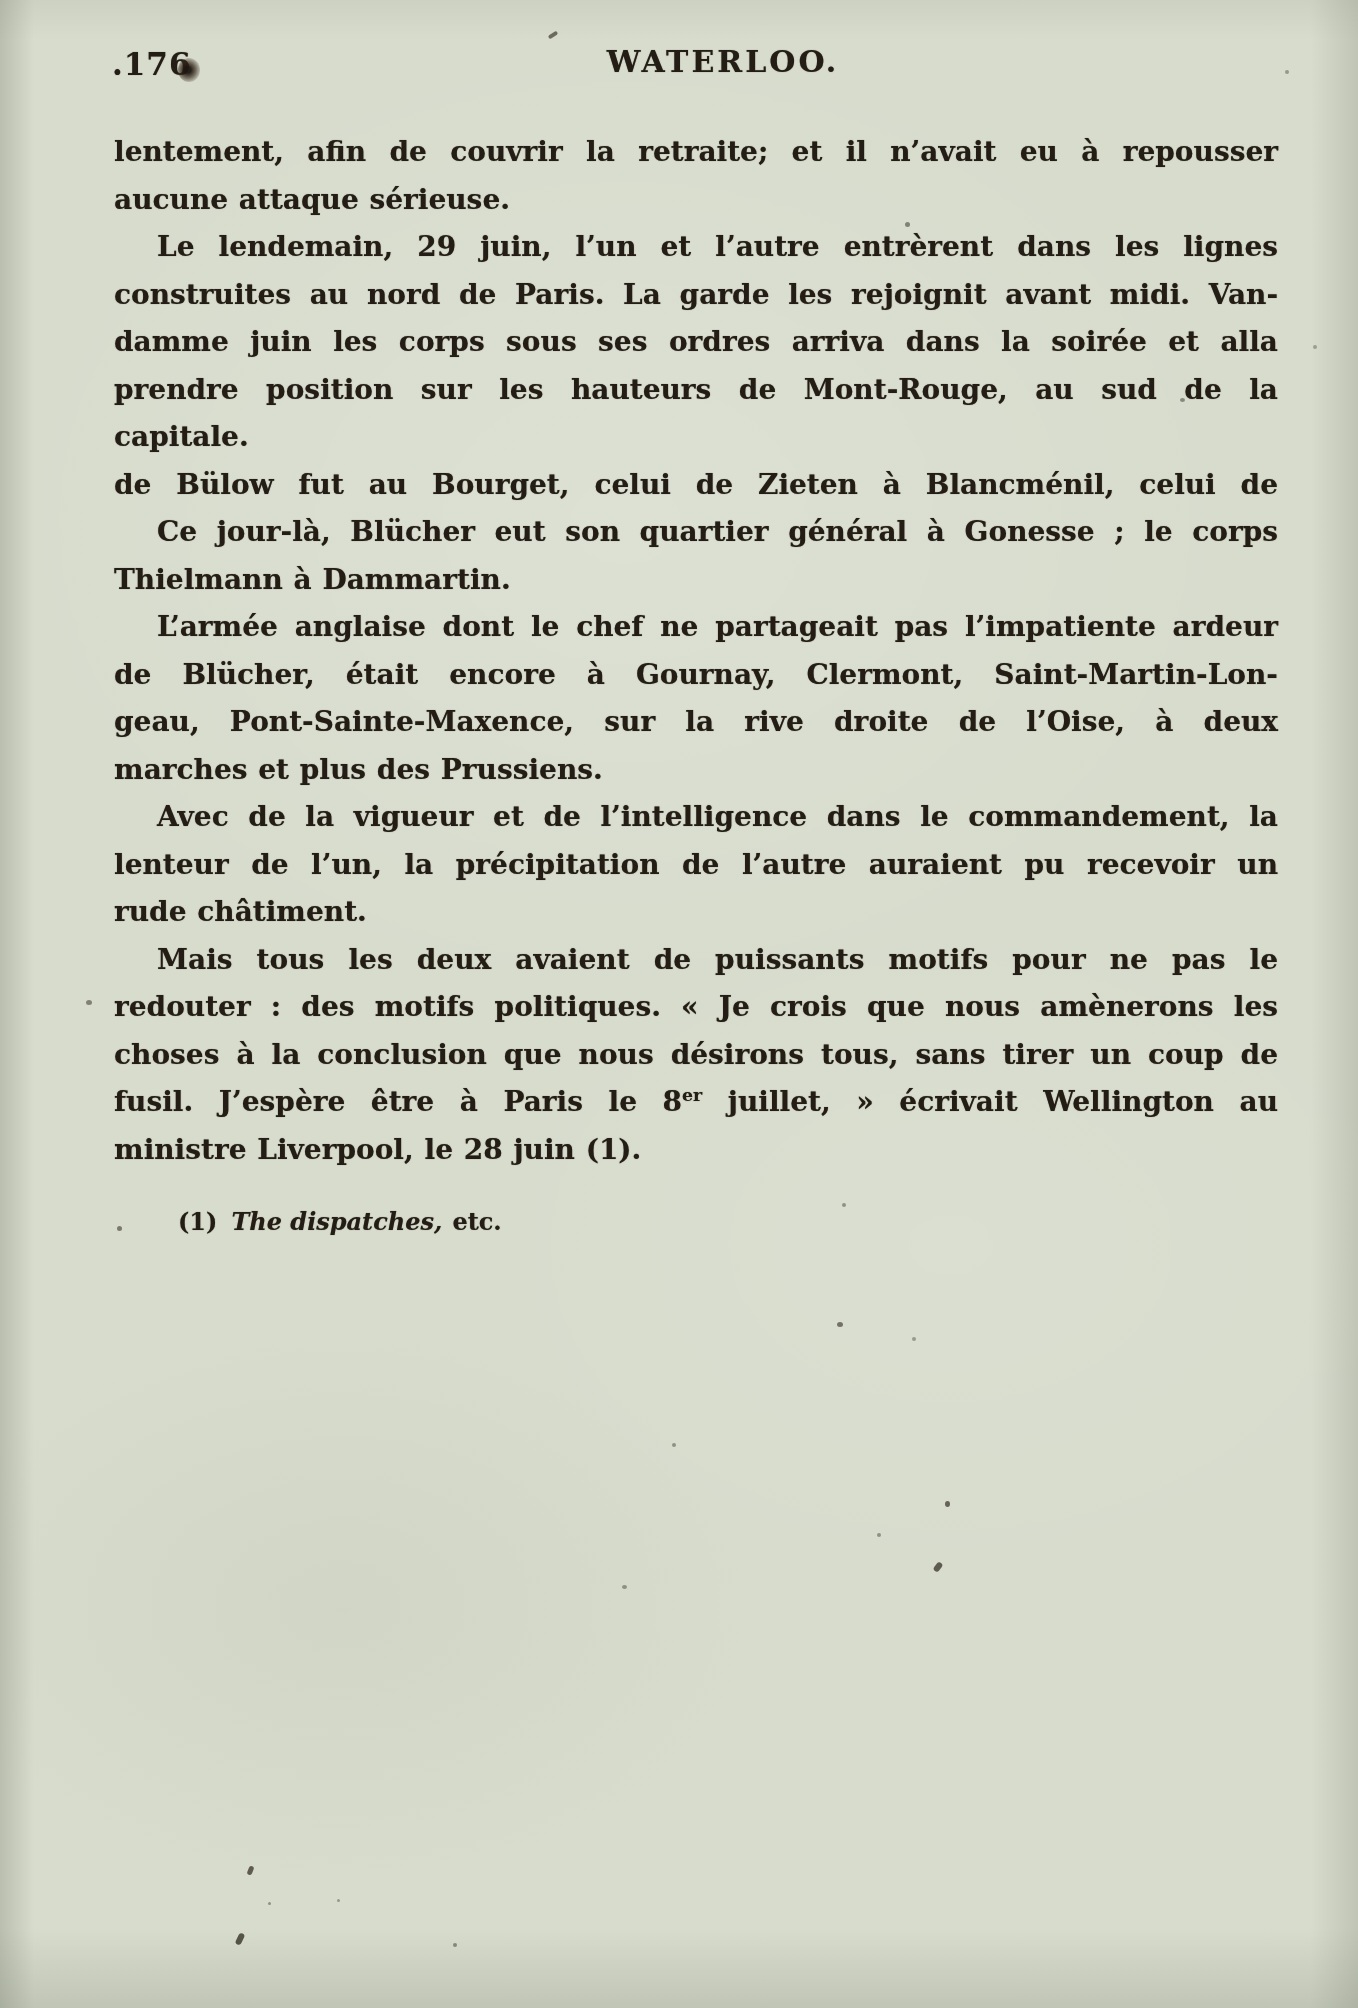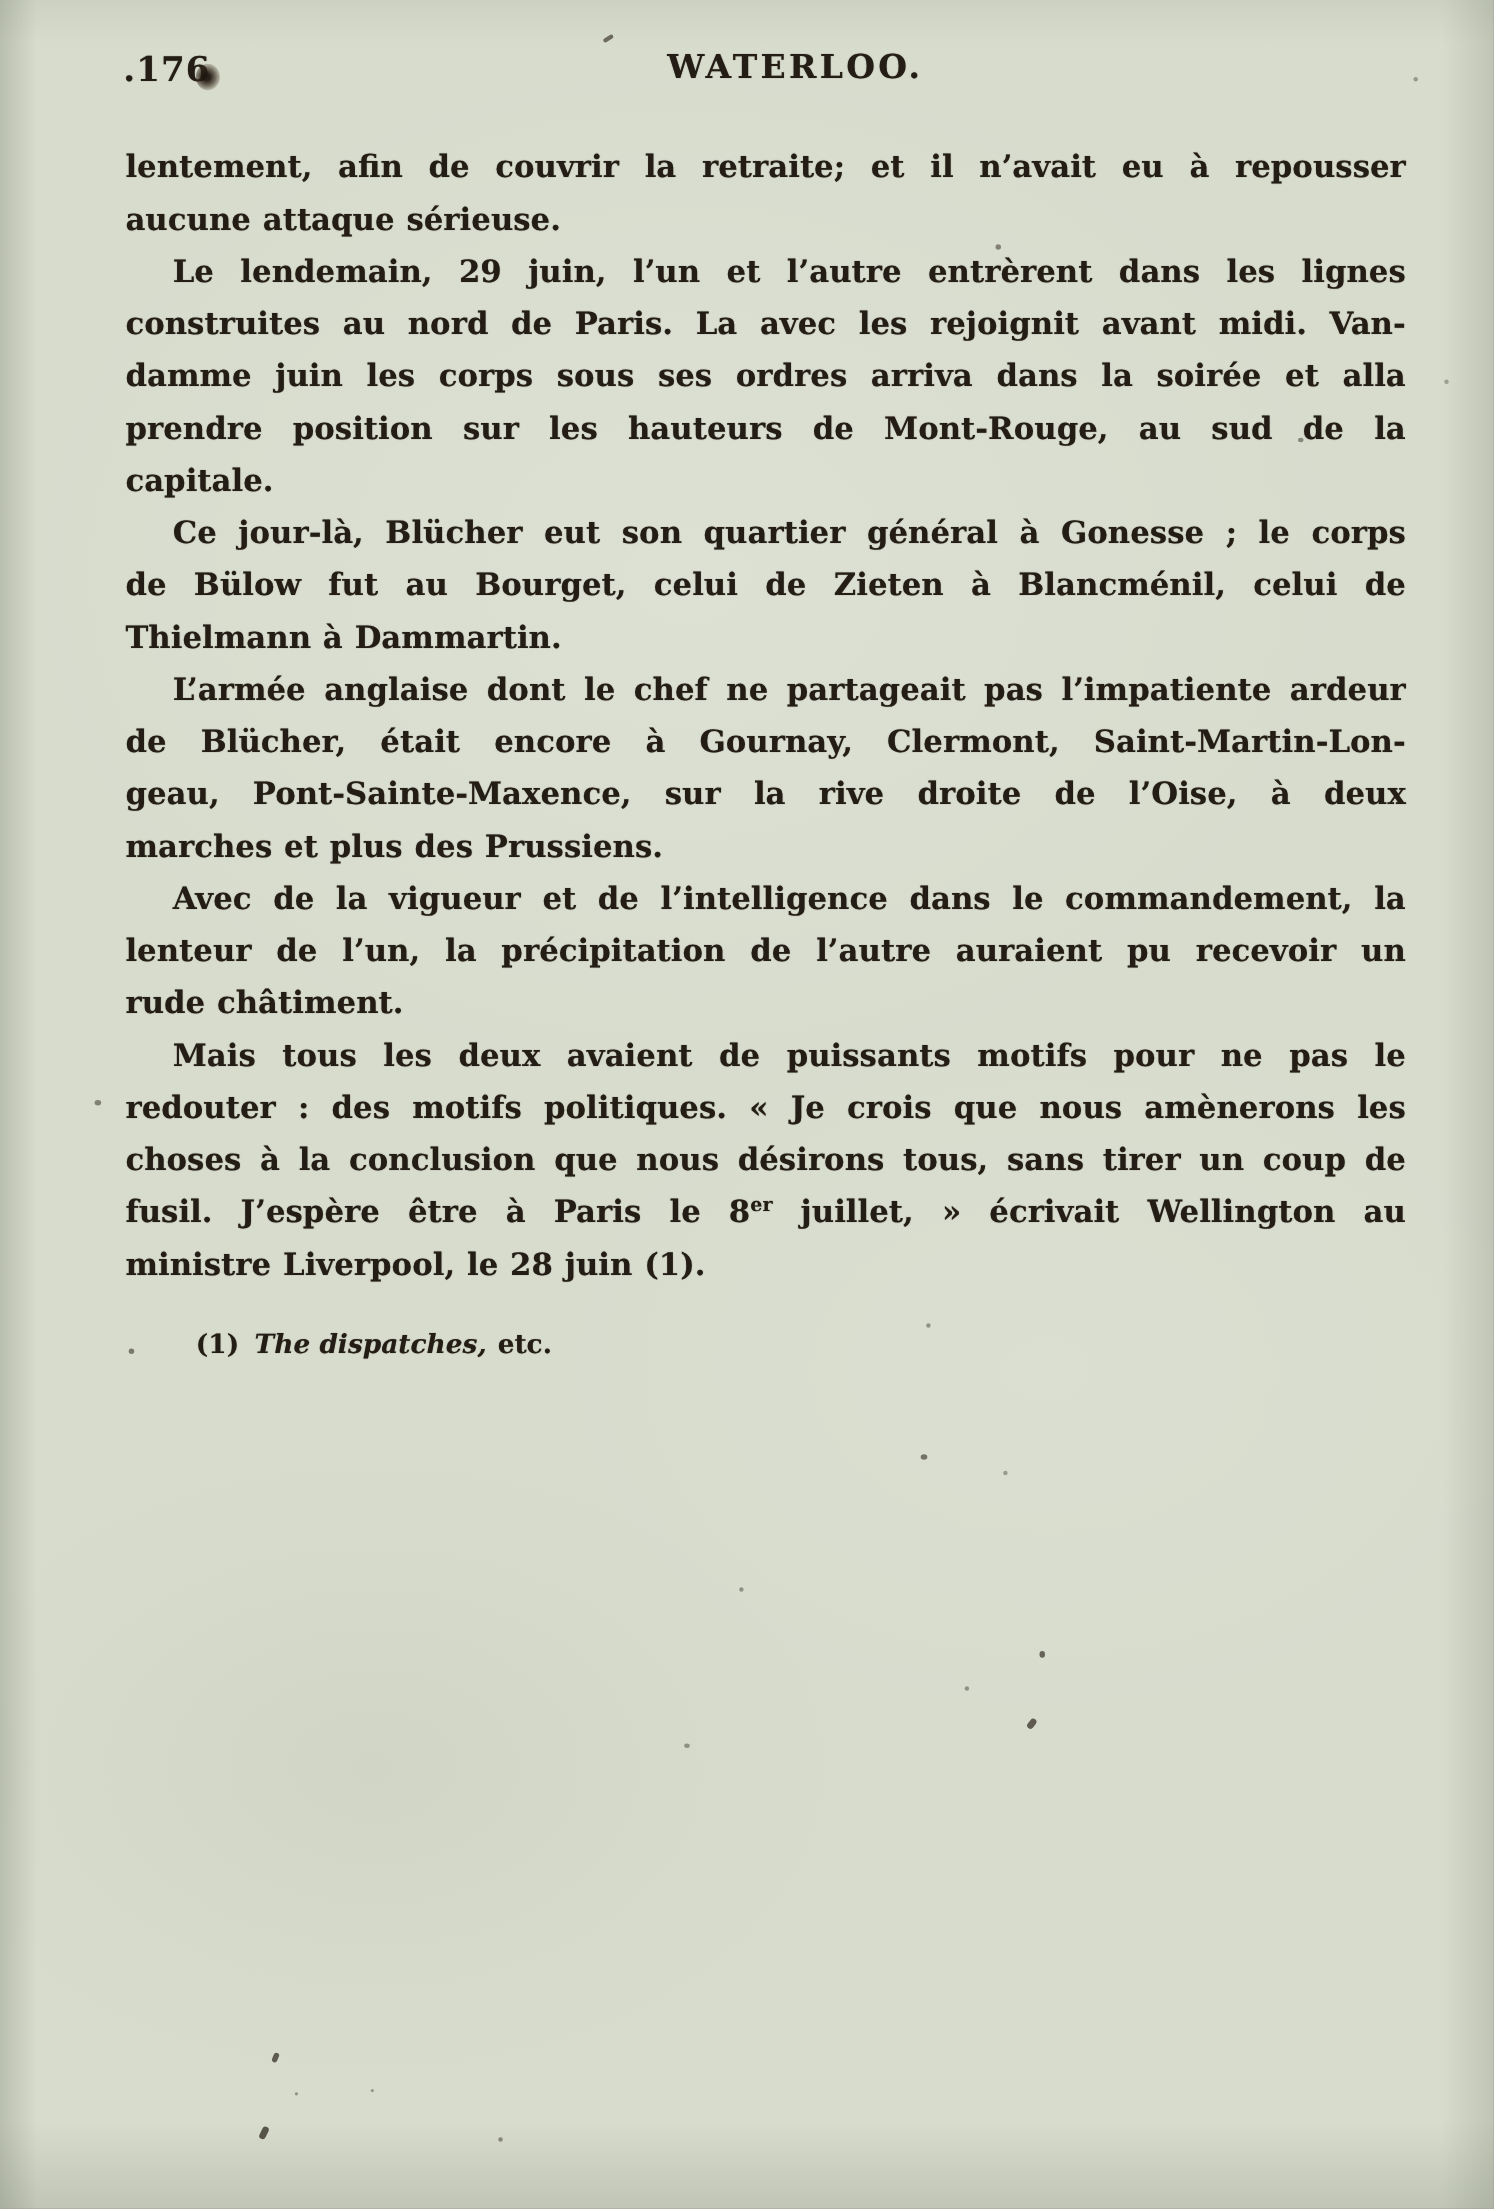--- a/index.html
+++ b/index.html
@@ -82,28 +82,28 @@
 
   <div id="blot"></div>
 
   <div id="body-text" class="ink">
       <div class="paragraph">
         <div class="line"><span>lentement, afin de couvrir la retraite; et il n’avait eu à repousser</span></div>
         <div class="line line-last"><span>aucune attaque sérieuse.</span></div>
       </div>
       <div class="paragraph">
         <div class="line indent"><span>Le lendemain, 29 juin, l’un et l’autre entrèrent dans les lignes</span></div>
-        <div class="line"><span>construites au nord de Paris. La avec les rejoignit avant midi. Van-</span></div>
+        <div class="line"><span>construites au nord de Paris. La garde les rejoignit avant midi. Van-</span></div>
         <div class="line"><span>damme juin les corps sous ses ordres arriva dans la soirée et alla</span></div>
         <div class="line"><span>prendre position sur les hauteurs de Mont-Rouge, au sud de la</span></div>
         <div class="line line-last"><span>capitale.</span></div>
       </div>
       <div class="paragraph">
+        <div class="line"><span>de Bülow fut au Bourget, celui de Zieten à Blancménil, celui de</span></div>
         <div class="line indent"><span>Ce jour-là, Blücher eut son quartier général à Gonesse ; le corps</span></div>
-        <div class="line"><span>de Bülow fut au Bourget, celui de Zieten à Blancménil, celui de</span></div>
         <div class="line line-last"><span>Thielmann à Dammartin.</span></div>
       </div>
       <div class="paragraph">
         <div class="line indent"><span>L’armée anglaise dont le chef ne partageait pas l’impatiente ardeur</span></div>
         <div class="line"><span>de Blücher, était encore à Gournay, Clermont, Saint-Martin-Lon-</span></div>
         <div class="line"><span>geau, Pont-Sainte-Maxence, sur la rive droite de l’Oise, à deux</span></div>
         <div class="line line-last"><span>marches et plus des Prussiens.</span></div>
       </div>
       <div class="paragraph">
         <div class="line indent"><span>Avec de la vigueur et de l’intelligence dans le commandement, la</span></div>

